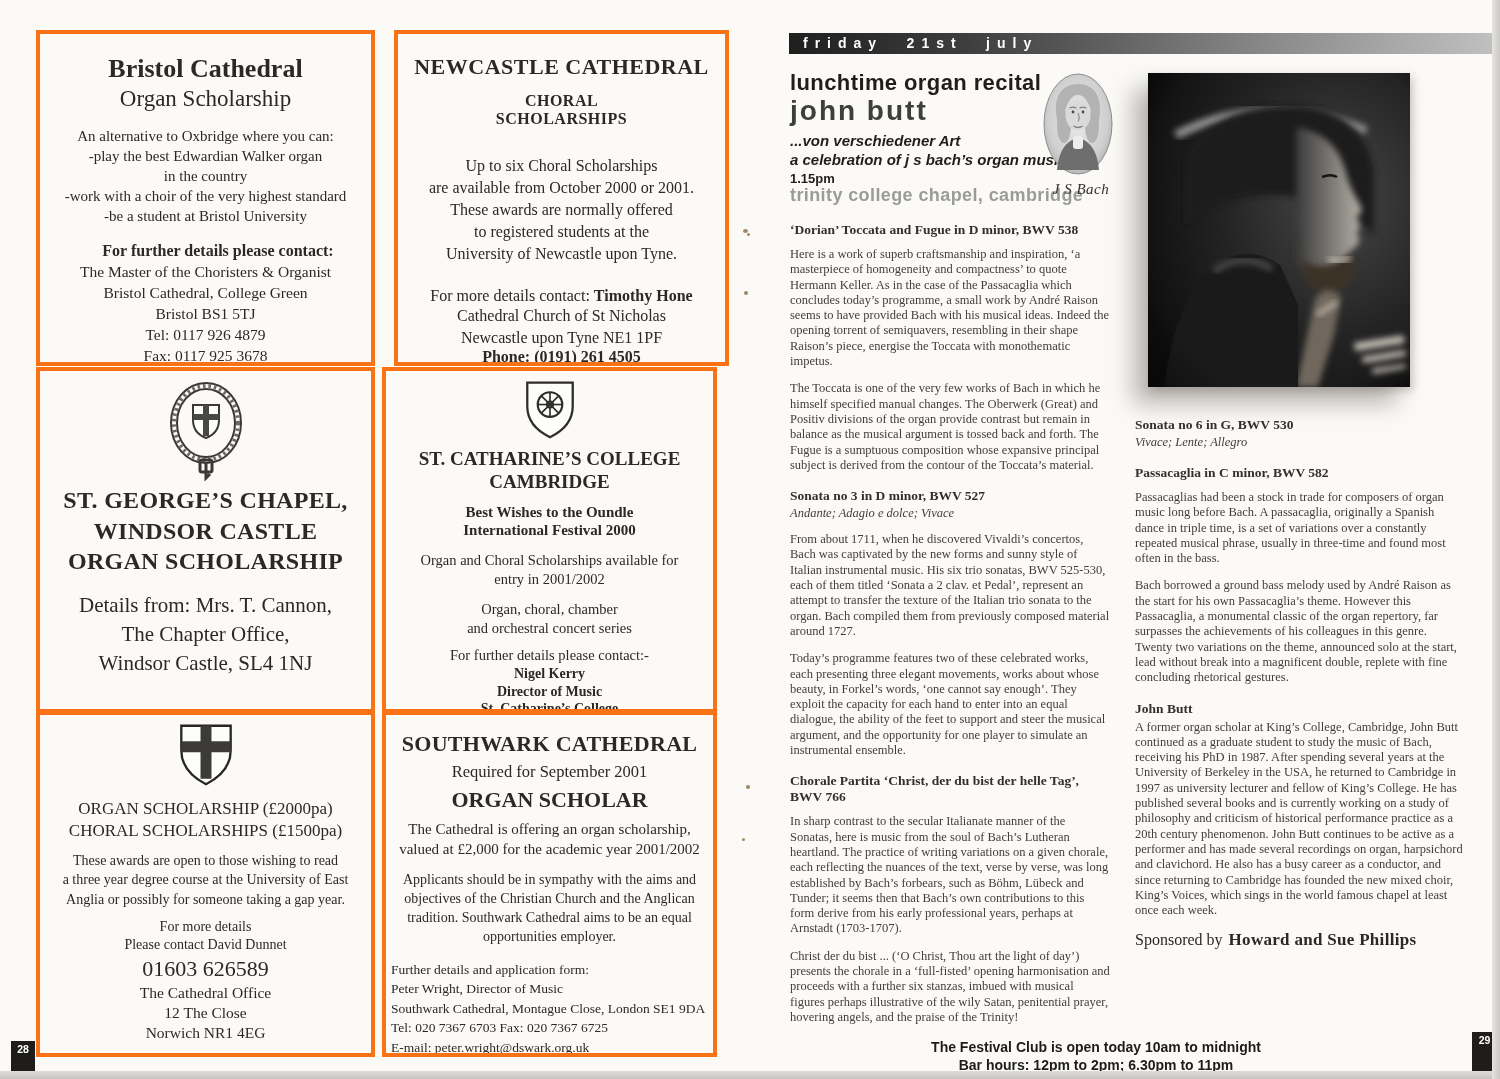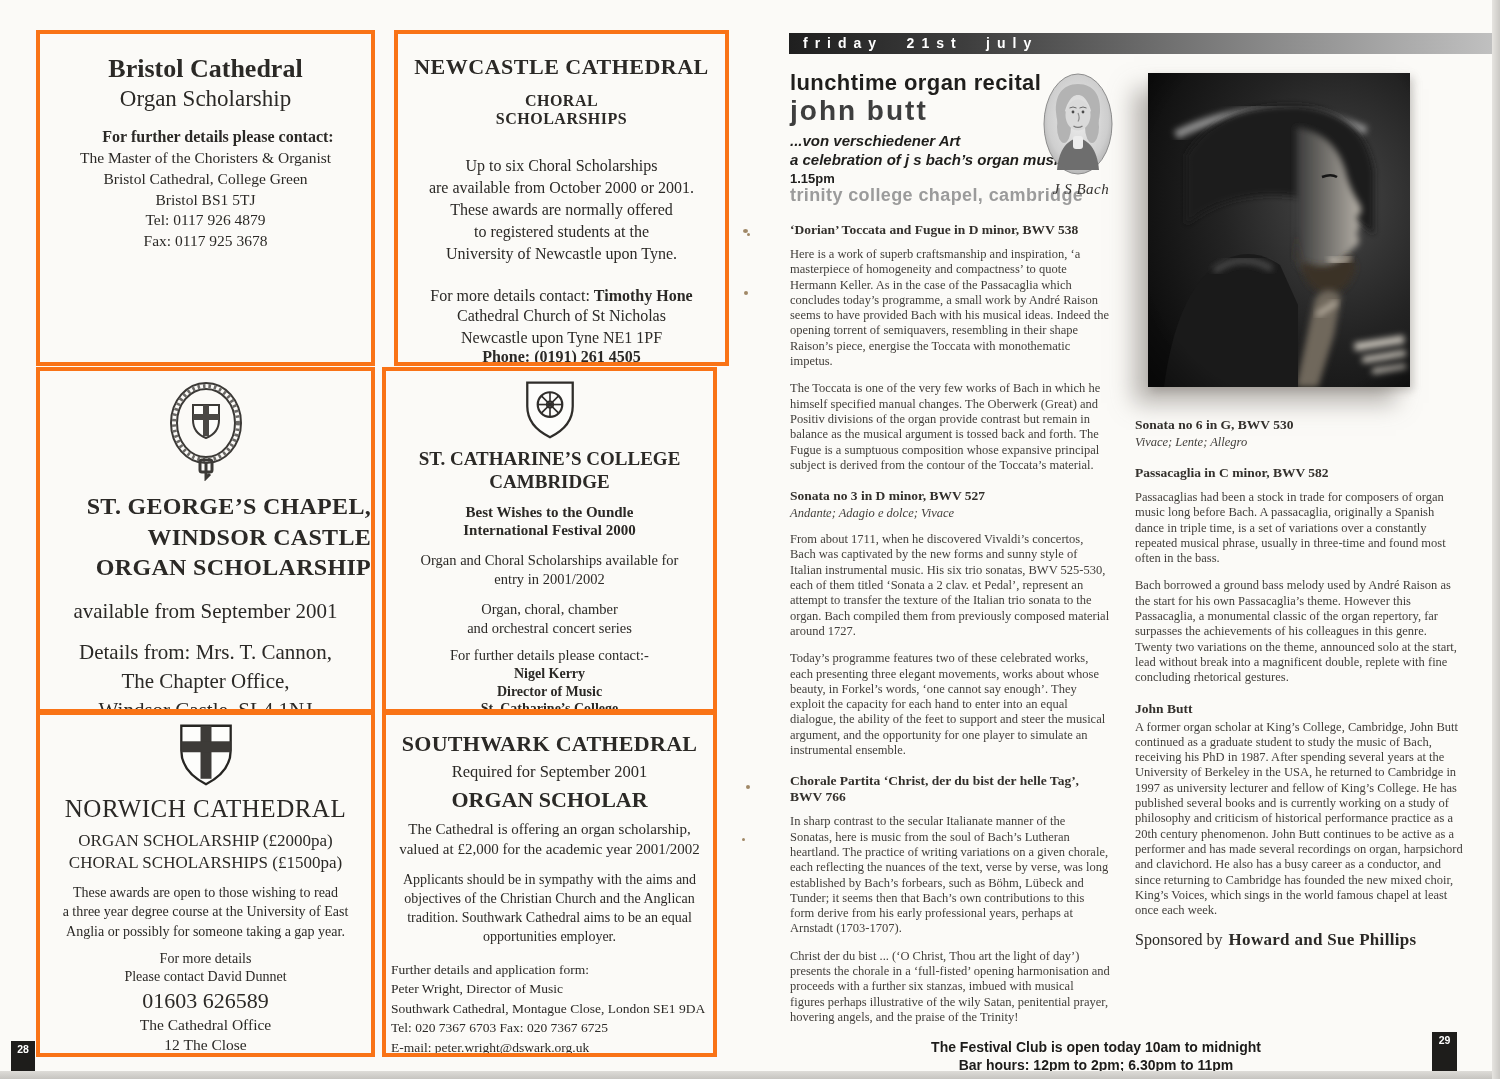--- a/index.html
+++ b/index.html
@@ -28,21 +28,21 @@
 
   .ad2 .t{font-size:22px;font-weight:bold;margin-top:20px;letter-spacing:.5px;}
   .ad2 .s{font-size:16px;font-weight:bold;margin-top:12px;line-height:1.15;letter-spacing:.5px;}
   .ad2 .b{font-size:16px;line-height:1.38;margin-top:26px;}
   .ad2 .c1{font-size:16px;margin-top:22px;}
   .ad2 .c1 b{font-weight:bold;}
   .ad2 .c{font-size:16px;line-height:1.35;}
   .ad2 .ph{font-size:16px;font-weight:bold;}
 
   .ad3 .crest{margin-top:10px;}
-  .ad3 .t{font-size:24px;font-weight:bold;line-height:1.28;margin-top:6px;letter-spacing:.3px;text-align:right;}
+  .ad3 .t{font-size:24px;font-weight:bold;line-height:1.28;letter-spacing:.3px;}
   .ad3 .a{font-size:21px;margin-top:16px;}
   .ad3 .d{font-size:21px;line-height:1.38;margin-top:14px;}
 
   .ad4 .crest{margin-top:9px;}
   .ad4 .t{font-size:19px;font-weight:bold;line-height:1.2;margin-top:4px;}
   .ad4 .w{font-size:15px;font-weight:bold;line-height:1.25;margin-top:9px;}
   .ad4 .b1{font-size:14.5px;line-height:1.3;margin-top:11px;}
   .ad4 .b2{font-size:14.5px;line-height:1.3;margin-top:11px;}
   .ad4 .ch{font-size:14.5px;margin-top:10px;}
   .ad4 .c{font-size:14px;font-weight:bold;line-height:1.22;margin-top:1px;}
@@ -100,35 +100,40 @@
     position:absolute;left:900px;top:1038px;width:392px;text-align:center;
     font-family:"Liberation Sans",sans-serif;font-weight:bold;font-size:14px;
     line-height:1.3;color:#1d1c1a;
   }
   .pagenum{
     position:absolute;background:#1e1d1b;color:#fff;text-align:center;
     font-family:"Liberation Sans",sans-serif;font-weight:bold;font-size:10.5px;
     padding-top:2px;box-sizing:border-box;
   }
   .pn-left{left:11px;top:1041px;width:24px;height:37px;}
-  .pn-right{left:1432px;top:1032px;width:25px;height:40px;}
+  .pn-right{left:1472px;top:1032px;width:25px;height:40px;}
 
   
   .edge-bottom{position:absolute;left:0;top:1071px;width:1500px;height:8px;
     background:linear-gradient(to bottom,#dedcd8,#c6c4c0);}
   .edge-right{position:absolute;left:1492px;top:0;width:8px;height:1079px;
     background:linear-gradient(to right,#e6e4e0,#cac8c4);}
   .speck{position:absolute;border-radius:50%;background:#8a6b42;opacity:.8;}
 </style>
 </head>
 <body>
 
 <div class="ad ad1">
   <div class="t">Bristol Cathedral</div>
   <div class="s">Organ Scholarship</div>
+  <div class="b pre">An alternative to Oxbridge where you can:
+-play the best Edwardian Walker organ
+in the country
+-work with a choir of the very highest standard
+-be a student at Bristol University</div>
   <div class="ch">For further details please contact:</div>
   <div class="c pre">The Master of the Choristers &amp; Organist
 Bristol Cathedral, College Green
 Bristol BS1 5TJ
 Tel: 0117 926 4879
 Fax: 0117 925 3678</div>
 </div>
 
 <div class="ad ad2">
   <div class="t">NEWCASTLE CATHEDRAL</div>
@@ -154,21 +159,20 @@
       <path d="M27 24 h26 v15 q0 13 -13 18 q-13 -5 -13 -18 z" fill="#fdfdfb" stroke="#3b3936" stroke-width="2"></path>
       <rect x="37" y="24" width="6" height="31" fill="#4a4845"></rect>
       <rect x="27" y="33" width="26" height="6" fill="#4a4845"></rect>
       <rect x="34" y="79" width="12" height="12" rx="2" fill="none" stroke="#3b3936" stroke-width="3"></rect>
       <path d="M40 82 L40 97 L44 93" fill="none" stroke="#3b3936" stroke-width="3"></path>
     </svg>
   </div>
   <div class="t pre">ST. GEORGE’S CHAPEL,
 WINDSOR CASTLE
 ORGAN SCHOLARSHIP</div>
-  <div class="a">available from September 2001</div>
   <div class="d pre">Details from: Mrs. T. Cannon,
 The Chapter Office,
 Windsor Castle, SL4 1NJ</div>
 </div>
 
 <div class="ad ad4">
   <div class="crest">
     <svg width="52" height="60" viewBox="0 0 56 66">
       <path d="M3 3 h50 v26 q0 22 -25 34 q-25 -12 -25 -34 z" fill="#fdfdfb" stroke="#2f2d2a" stroke-width="2.5"></path>
       <circle cx="28" cy="27" r="13.5" fill="none" stroke="#2f2d2a" stroke-width="2.4"></circle>
@@ -197,21 +201,20 @@
 </div>
 
 <div class="ad ad5">
   <div class="crest">
     <svg width="56" height="64" viewBox="0 0 60 70">
       <path d="M3 3 h54 v27 q0 23 -27 37 q-27 -14 -27 -37 z" fill="#fdfdfb" stroke="#262522" stroke-width="2.5"></path>
       <rect x="24" y="3" width="12" height="58" fill="#3d3b38"></rect>
       <rect x="3" y="20" width="54" height="12" fill="#3d3b38"></rect>
     </svg>
   </div>
-  <div class="t">NORWICH CATHEDRAL</div>
   <div class="sc pre">ORGAN SCHOLARSHIP (£2000pa)
 CHORAL SCHOLARSHIPS (£1500pa)</div>
   <div class="b">These awards are open to those wishing to read
 a three year degree course at the University of East
 Anglia or possibly for someone taking a gap year.</div>
   <div class="d pre">For more details
 Please contact David Dunnet</div>
   <div class="ph">01603 626589</div>
   <div class="a pre">The Cathedral Office
 12 The Close

